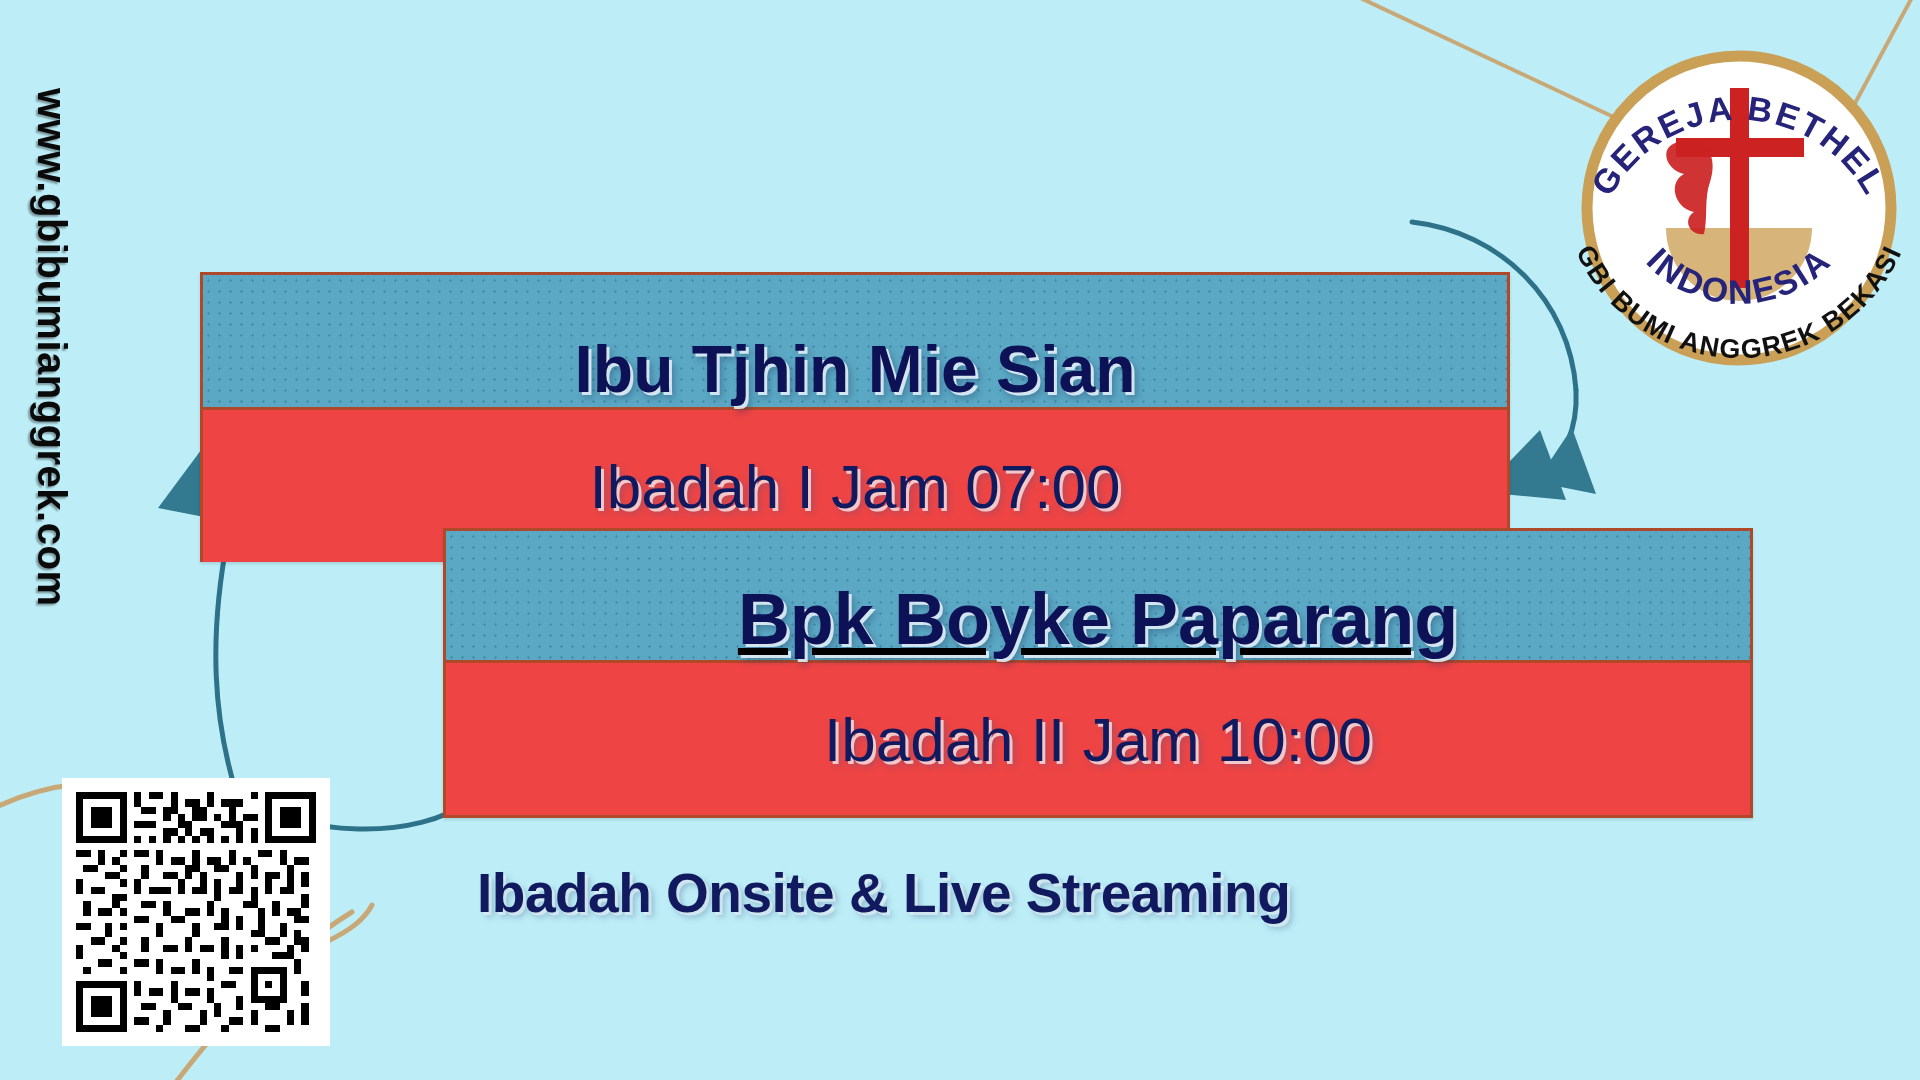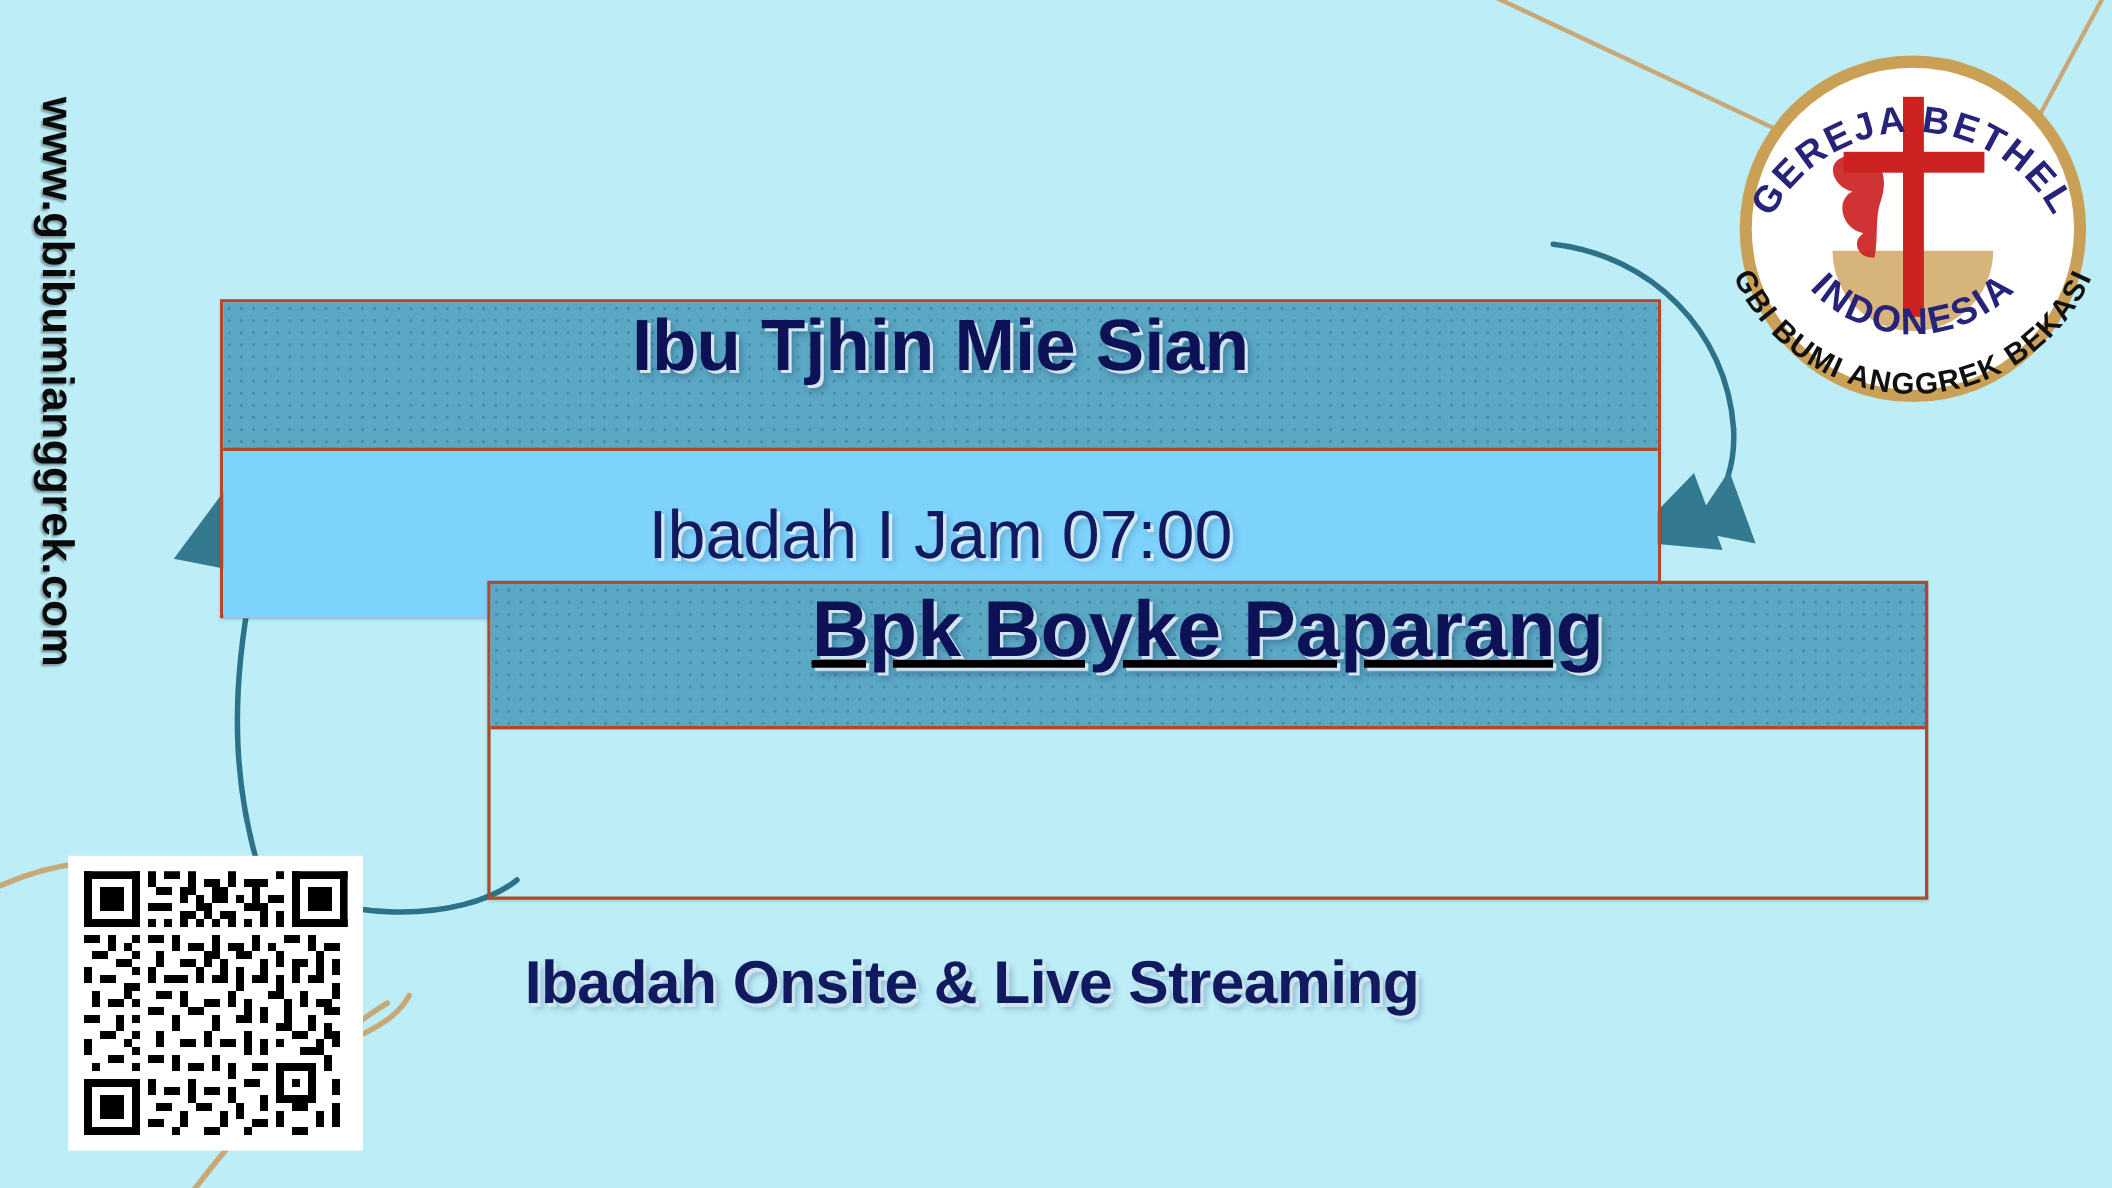--- a/index.html
+++ b/index.html
@@ -49,37 +49,37 @@
   }
   #card-1 { left:200px; top:272px; width:1310px; height:290px; }
   #card-2 { left:443px; top:528px; width:1310px; height:290px; }
 
   .card-header {
     height:130px;
     background-color:#5ba8c4;
     background-image: radial-gradient(rgba(25,90,120,.33) 1.3px, transparent 1.4px);
     background-size:11px 11px;
     border-bottom:3px solid #b0482a;
-    display:flex; align-items:flex-start; justify-content:center;
+    display:flex; align-items:flex-end; justify-content:center;
   }
   #card-1 .card-header { height:135px; }
   #card-2 .card-header { height:132px;text-decoration:underline; }
 
   .card-header .speaker {
     font-size:66px;
     font-weight:bold;
     color:#0d1155;
     letter-spacing:0px;
     text-shadow: 3px 3px 0 rgba(235,245,252,.85), 5px 6px 7px rgba(20,50,90,.35);
   }
   #card-2 .card-header .speaker { font-size:72px; }
 
   .card-body {
     height:152px;
-    background:#7dd3fc;
+    background:#ef4444;
     display:flex; align-items:center; justify-content:center;
   }
   .card-body .service {
     font-size:62px;
     font-weight:400;
     color:#111a5e;
     letter-spacing:0px;
     text-shadow: 3px 3px 0 rgba(255,255,255,.7), 5px 5px 6px rgba(60,90,140,.35);
   }
 
@@ -160,20 +160,23 @@
       <span class="speaker">Ibu Tjhin Mie Sian</span>
     </div>
     <div class="card-body">
       <span class="service">Ibadah I  Jam 07:00</span>
     </div>
   </div>
 
   <div class="card" id="card-2">
     <div class="card-header">
       <span class="speaker">Bpk Boyke Paparang</span>
+    </div>
+    <div class="card-body">
+      <span class="service">Ibadah II Jam 10:00</span>
     </div>
   </div>
 
   <div class="caption">
     <div>Ibadah Onsite &amp; Live Streaming</div>
   </div>
 
   <div class="qr-wrap">
     <svg viewBox="0 0 33 33" shape-rendering="crispEdges" xmlns="http://www.w3.org/2000/svg">
       <rect width="33" height="33" fill="#ffffff"></rect>

